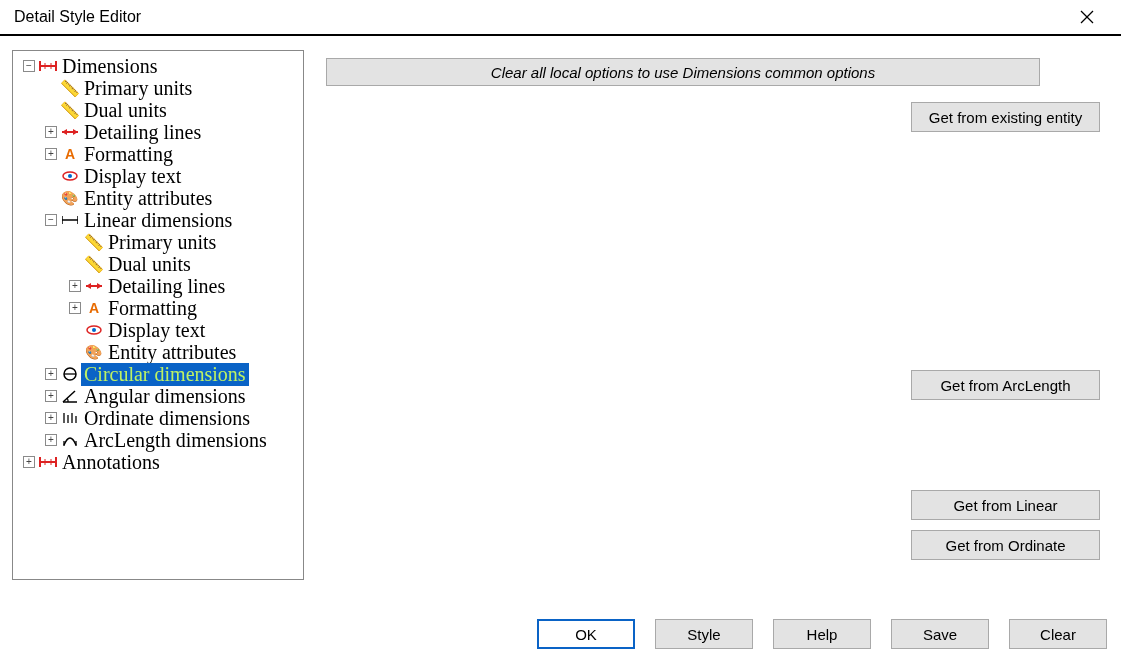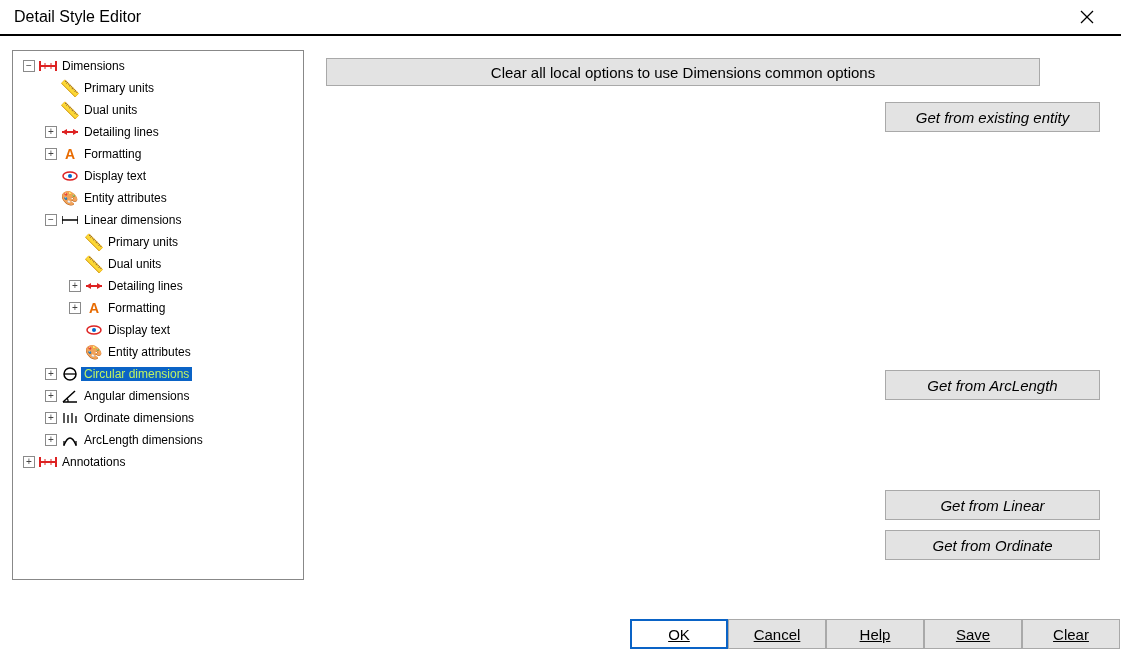--- a/index.html
+++ b/index.html
@@ -78,21 +78,22 @@
       width: 18px;
       height: 18px;
       display: inline-flex;
       align-items: center;
       justify-content: center;
       margin: 0 2px 0 2px;
       font-size: 14px;
     }
     .label {
       padding: 0 3px;
-      font-size: 12px;
+      font-size: 20px;
+      font-family: Liberation Serif, serif;
     }
     .label.selected {
       background: #0a63c6;
       color: #bef264;
     }
     .indent-1 { padding-left: 6px; }
     .indent-2 { padding-left: 28px; }
     .indent-3 { padding-left: 52px; }
 
     .right-panel {
@@ -108,40 +109,40 @@
       align-items: center;
       justify-content: center;
       font-family: inherit;
     }
     .btn-wide {
       width: 714px;
       height: 28px;
       position: absolute;
       top: 8px;
       left: 0;
+      font-style: italic;
     }
     .btn-right {
-      width: 215px;
+      width: 189px;
       height: 30px;
       position: absolute;
       right: 9px;
-      font-style: italic;
     }
 
     .bottom-bar {
       position: absolute;
       bottom: 0;
       left: 0;
       right: 0;
       height: 58px;
       display: flex;
       align-items: center;
       justify-content: flex-end;
-      padding: 12px 1px 18px 14px;
-      text-decoration: underline;
+      gap: 20px;
+      padding: 12px 14px 18px 14px;
     }
     .btn-bottom {
       width: 98px;
       height: 30px;
     }
     .btn-ok {
       border: 2px solid #0a63c6;
       background: #fff;
     }
 
@@ -395,17 +396,17 @@
     <button class="btn btn-right" style="top:52px">Get from existing entity</button>
     <button class="btn btn-right" style="top:320px">Get from ArcLength</button>
     <button class="btn btn-right" style="top:440px">Get from Linear</button>
     <button class="btn btn-right" style="top:480px">Get from Ordinate</button>
   </div>
 
 </div>
 
 <div class="bottom-bar">
   <button class="btn btn-bottom btn-ok">OK</button>
-  <button class="btn btn-bottom">Cancel</button>
+  <button class="btn btn-bottom">Style</button>
   <button class="btn btn-bottom">Help</button>
   <button class="btn btn-bottom">Save</button>
   <button class="btn btn-bottom">Clear</button>
 </div>
 
 </body></html>

